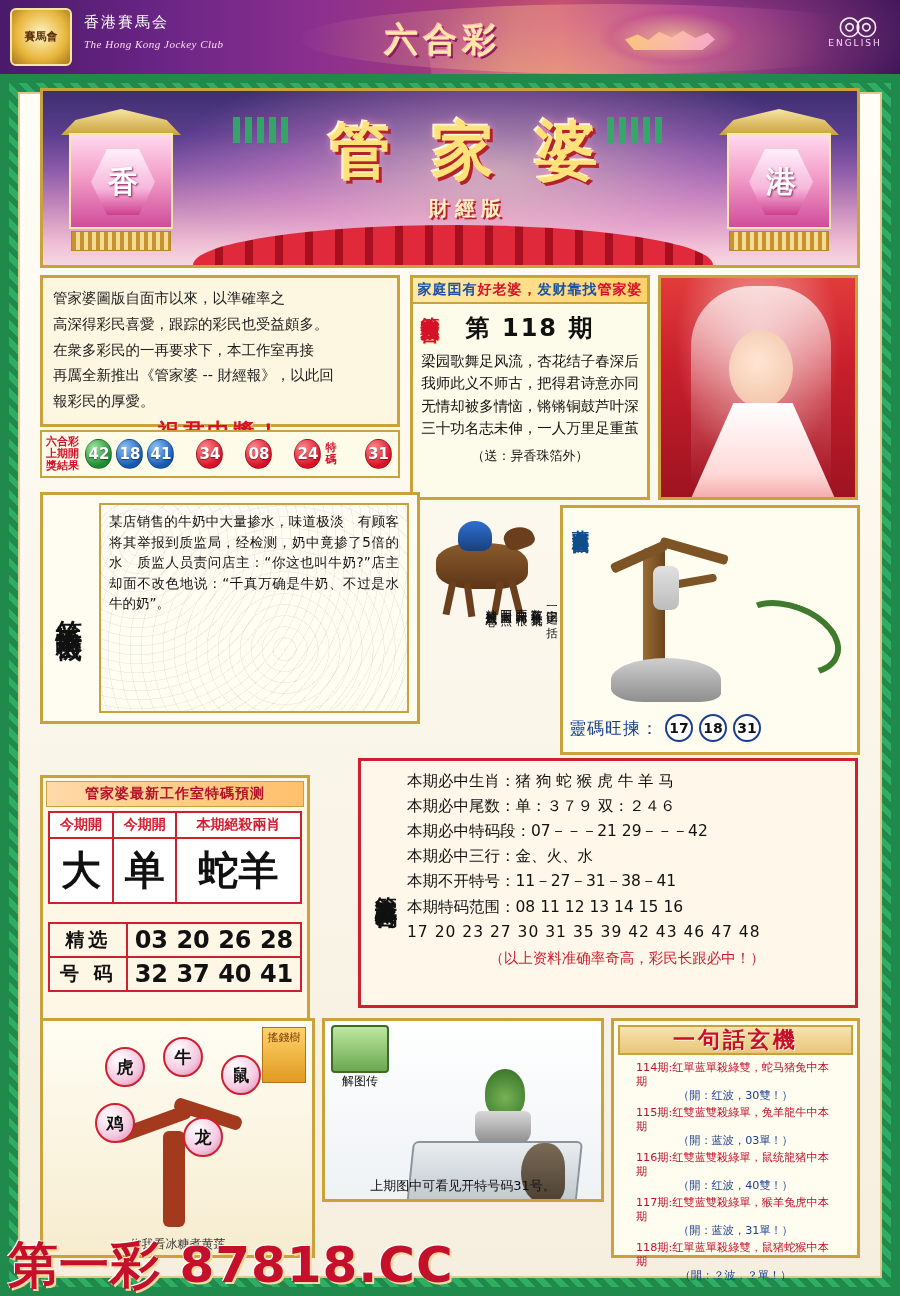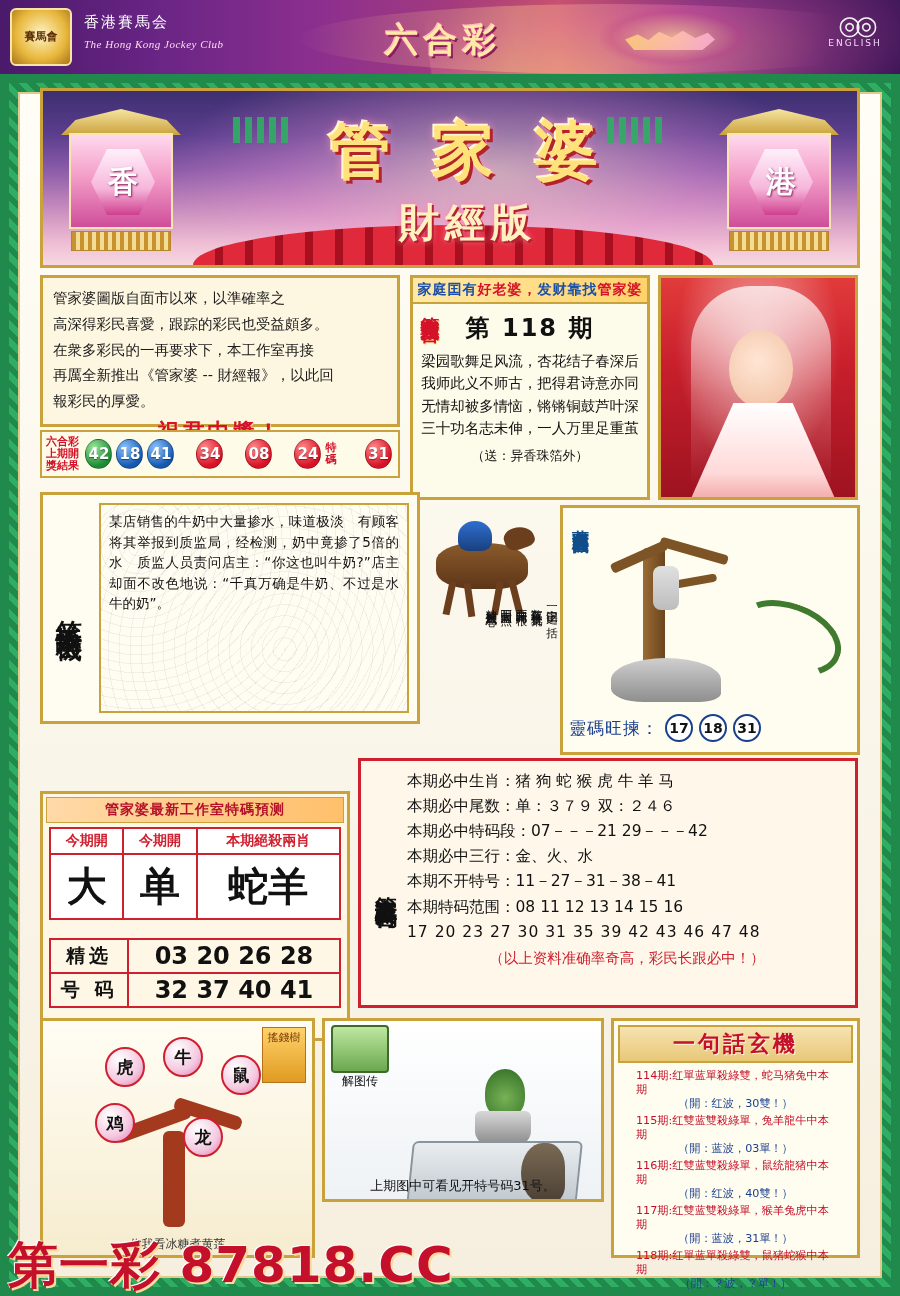--- a/index.html
+++ b/index.html
@@ -124,21 +124,21 @@
   .banner-title{
     position:absolute; left:215px; top:18px; width:420px; text-align:center;
   }
   .banner-title .big{
     font-size:62px; font-weight:bold; letter-spacing:10px;
     color:#ffe27a;
     text-shadow:3px 3px 0 #b3232c, -2px -2px 0 #fff7cf, 0 0 10px #ff8fc0;
     font-family:"DejaVu Sans","Liberation Sans",sans-serif;
   }
   .banner-title .sub{
-    margin-top:2px; font-size:40px; font-weight:bold; letter-spacing:6px;
+    margin-top:2px; font-size:20px; font-weight:bold; letter-spacing:6px;
     color:#fff1c0; text-shadow:2px 2px 0 #b3232c, 0 0 6px #ff7fb8;
   }
   .banner-deco{
     position:absolute; top:26px; width:60px; height:26px;
     background:repeating-linear-gradient(90deg,#2fae63 0 7px,transparent 7px 12px);
     opacity:.9;
   }
   .banner-deco.l{ left:190px; }
   .banner-deco.r{ right:190px; }
   .banner-flowers{
@@ -318,21 +318,21 @@
   }
   .lucky-lbl{ font-size:17px; font-weight:normal; color:#1b3f8f; letter-spacing:1px;}
   .lucky-ball{
     width:28px; height:28px; border-radius:50%; border:2px solid #1b3f8f;
     background:#fff; display:flex; align-items:center; justify-content:center;
     font-size:14px; font-weight:bold; color:#111;
   }
 
   
   .predict{
-    left:40px; top:791px; width:310px; height:250px;
+    left:40px; top:775px; width:270px; height:250px;
     border:3px solid #caa23c; background:#fff7e6;
   }
   .predict-head{
     height:26px; margin:3px; background:linear-gradient(90deg,#ffd9a8,#ffc06b);
     border:1px solid #caa23c; display:flex; align-items:center; justify-content:center;
     font-size:14px; font-weight:bold; color:#b4122a; letter-spacing:1px;
   }
   table.pt{ width:96%; margin:4px auto 0; border-collapse:collapse; }
   table.pt th, table.pt td{ border:2px solid #cf2030; text-align:center; }
   table.pt th{ font-size:14px; color:#cf2030; padding:3px 0; background:#fff; }
@@ -423,21 +423,21 @@
     position:absolute; left:0; bottom:4px; width:100%; text-align:center;
     font-size:13px; color:#111;
   }
 
   
   .br-panel{
     left:611px; top:1018px; width:249px; height:240px;
     border:3px solid #caa23c; background:#fffdf0;
   }
   .br-head{
-    margin:4px; height:38px; background:linear-gradient(180deg,#f6e3b0,#e8c778);
+    margin:4px; height:30px; background:linear-gradient(180deg,#f6e3b0,#e8c778);
     border:2px solid #caa23c; display:flex; align-items:center; justify-content:center;
     font-size:22px; font-weight:bold; letter-spacing:3px; color:#c4102a;
     text-shadow:1px 1px 0 #fff6d9;
   }
   .br-list{ padding:2px 22px; }
   .br-item{ margin-bottom:3px; }
   .br-line1{ font-size:11.2px; color:#c4102a; line-height:1.25; }
   .br-line2{ font-size:11.2px; color:#1b3f8f; text-align:center; line-height:1.25;}
 
   

